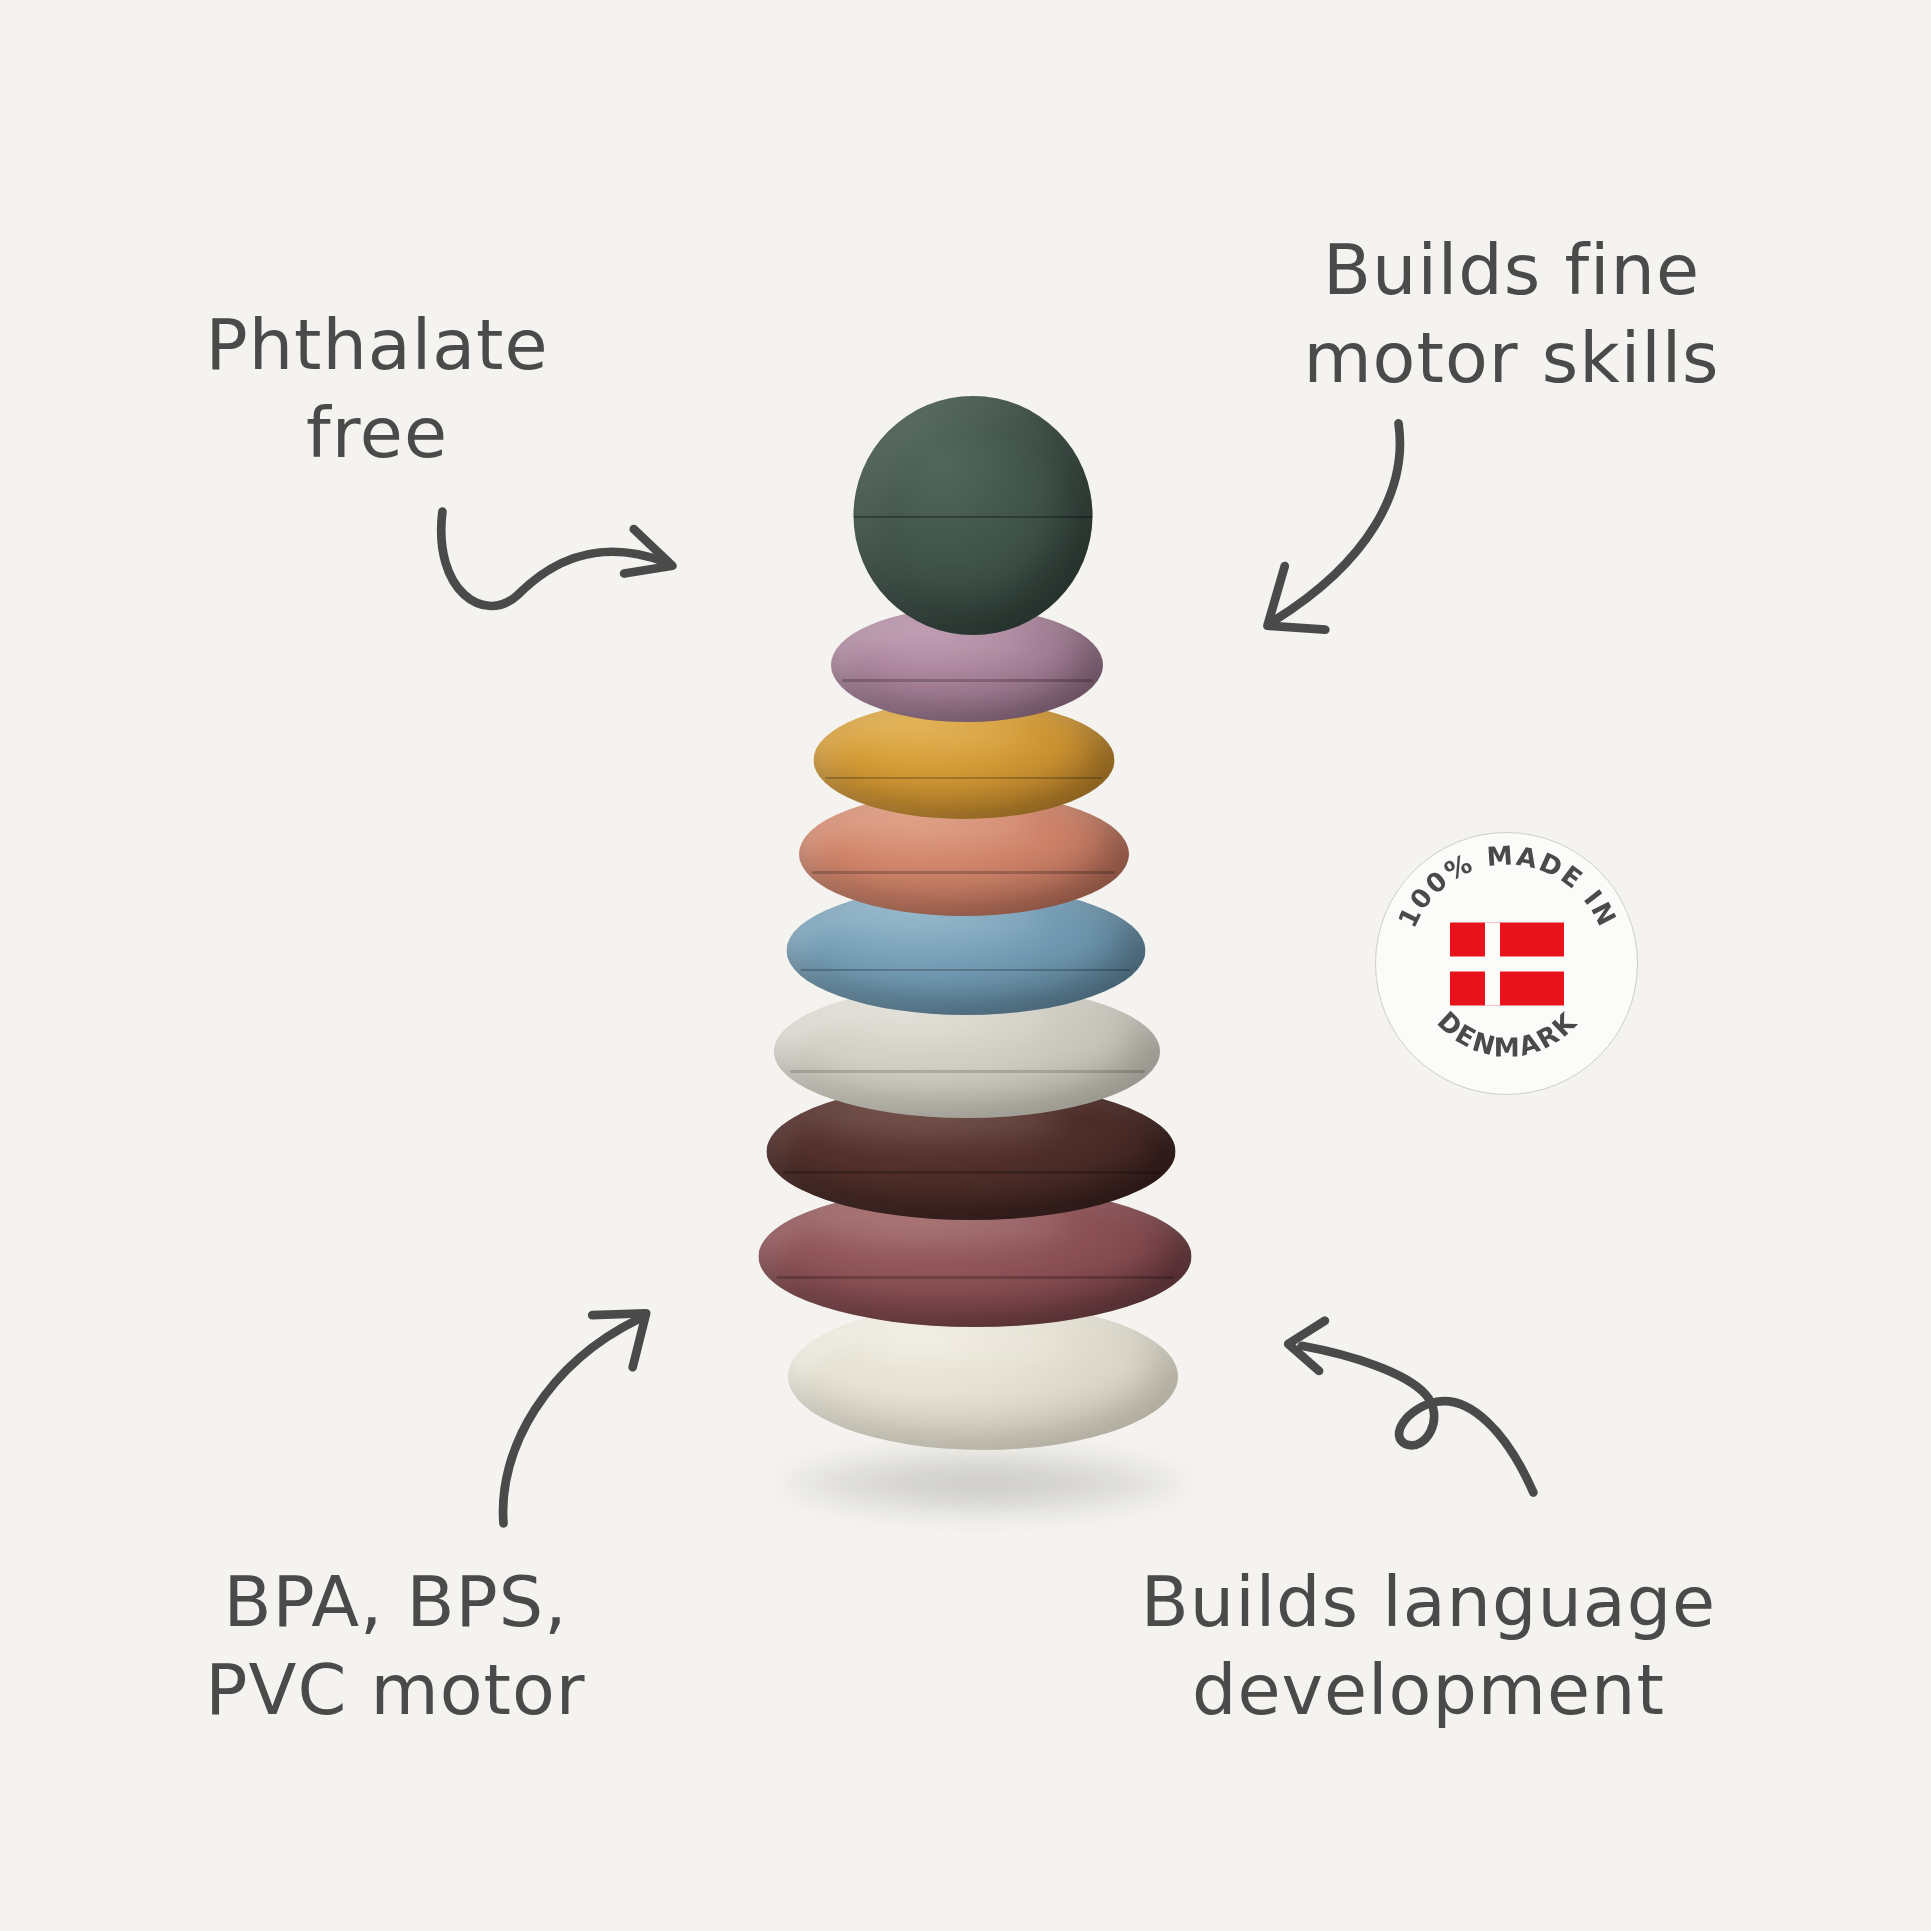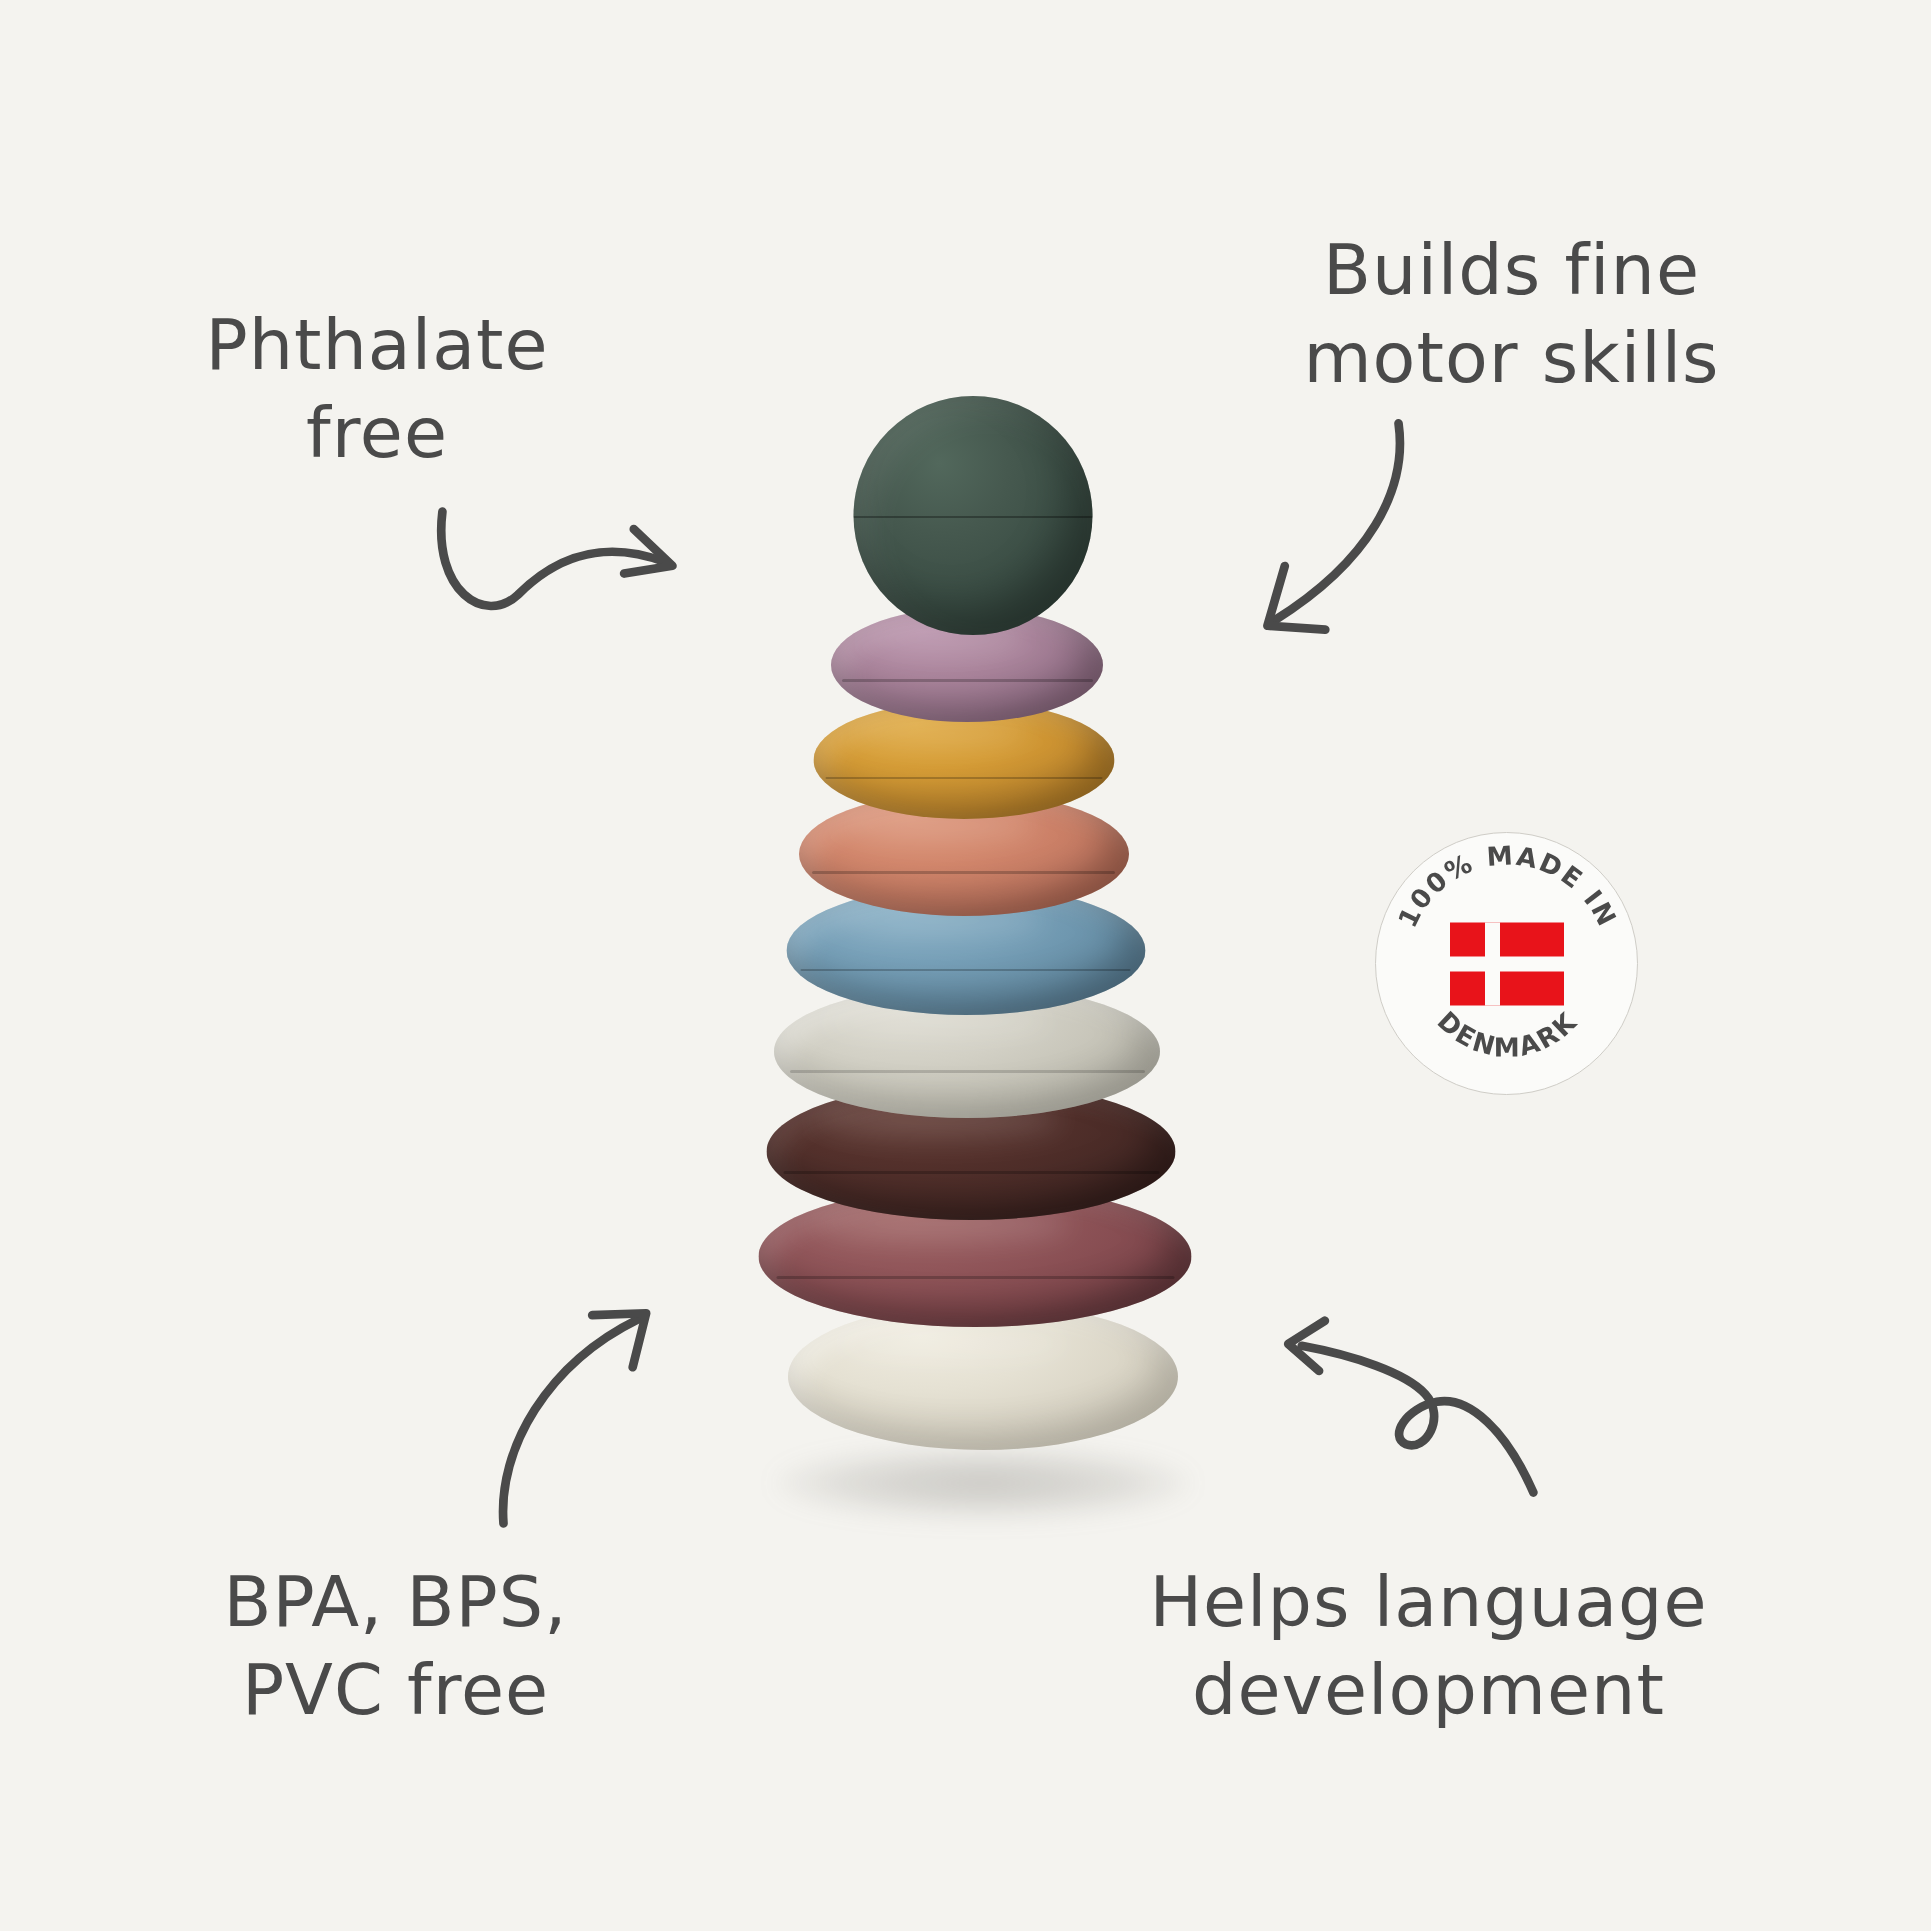--- a/index.html
+++ b/index.html
@@ -312,28 +312,28 @@
 
   <div class="callout c-right" id="callout-motor">Builds fine
 motor skills</div>
 
   <svg class="arrow-svg" id="arrow-motor" viewBox="0 0 290 250">
     <path class="arrow-path" d="M 158 18 C 168 88, 126 162, 30 222"></path>
     <path class="arrow-head" d="M 40 166 L 22 228 L 82 232"></path>
   </svg>
 
   <div class="callout c-left" id="callout-bpa">BPA, BPS,
-PVC free</div>
+PVC motor</div>
 
   <svg class="arrow-svg" id="arrow-bpa" viewBox="0 0 250 250">
     <path class="arrow-path" d="M 42 238 C 36 160, 88 72, 182 26"></path>
     <path class="arrow-head" d="M 134 22 L 190 20 L 176 76"></path>
   </svg>
 
-  <div class="callout c-right" id="callout-language">Helps language
+  <div class="callout c-right" id="callout-language">Builds language
 development</div>
 
   <svg class="arrow-svg" id="arrow-language" viewBox="0 0 290 230">
     <path class="arrow-path" d="M 278 186 C 250 122, 212 86, 178 92
              C 146 98, 128 128, 146 136
              C 166 144, 188 108, 166 84
              C 146 62, 92 44, 38 34"></path>
     <path class="arrow-head" d="M 62 8 L 24 32 L 56 60"></path>
   </svg>
 

